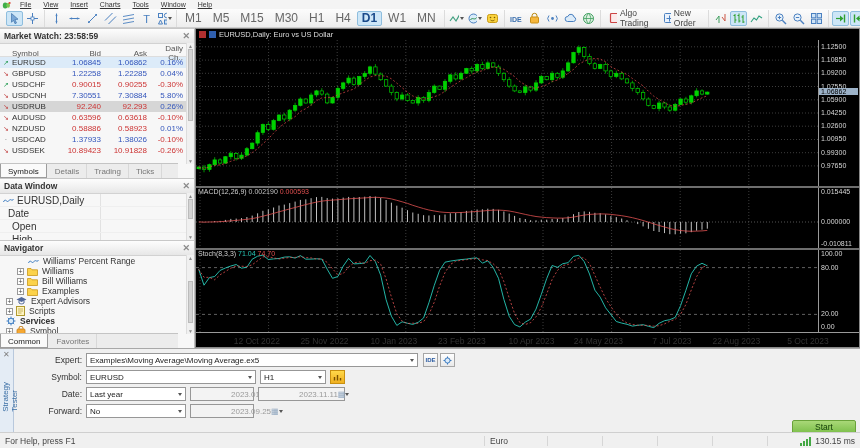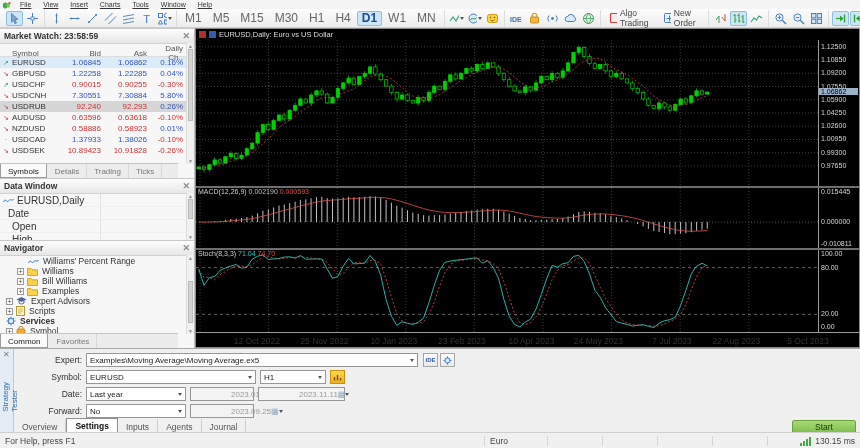--- a/index.html
+++ b/index.html
@@ -982,27 +982,20 @@
     <div class="combo" style="left:86px;top:55px;width:100px;">
         <span>No</span>
         <span class="caret"></span>
       </div>
     <div class="datebox disabled" style="left:190px;top:55px;width:64px;">
         <span>2023.09.25</span>
         <span class="cal-ico">▦</span>
         <span class="caret"></span>
       </div>
 
-    <div class="tt-tabs">
-        <span class="tt-tab">Overview</span>
-        <span class="tt-tab active">Settings</span>
-        <span class="tt-tab">Inputs</span>
-        <span class="tt-tab">Agents</span>
-        <span class="tt-tab">Journal</span>
-      </div>
     <div class="start-btn">
         <span>Start</span>
       </div>
   </div>
 
   <div class="statusbar">
     <div class="sb-cell" style="flex:1;">
         <span>For Help, press F1</span>
       </div>
     <div class="sb-sep"></div>

